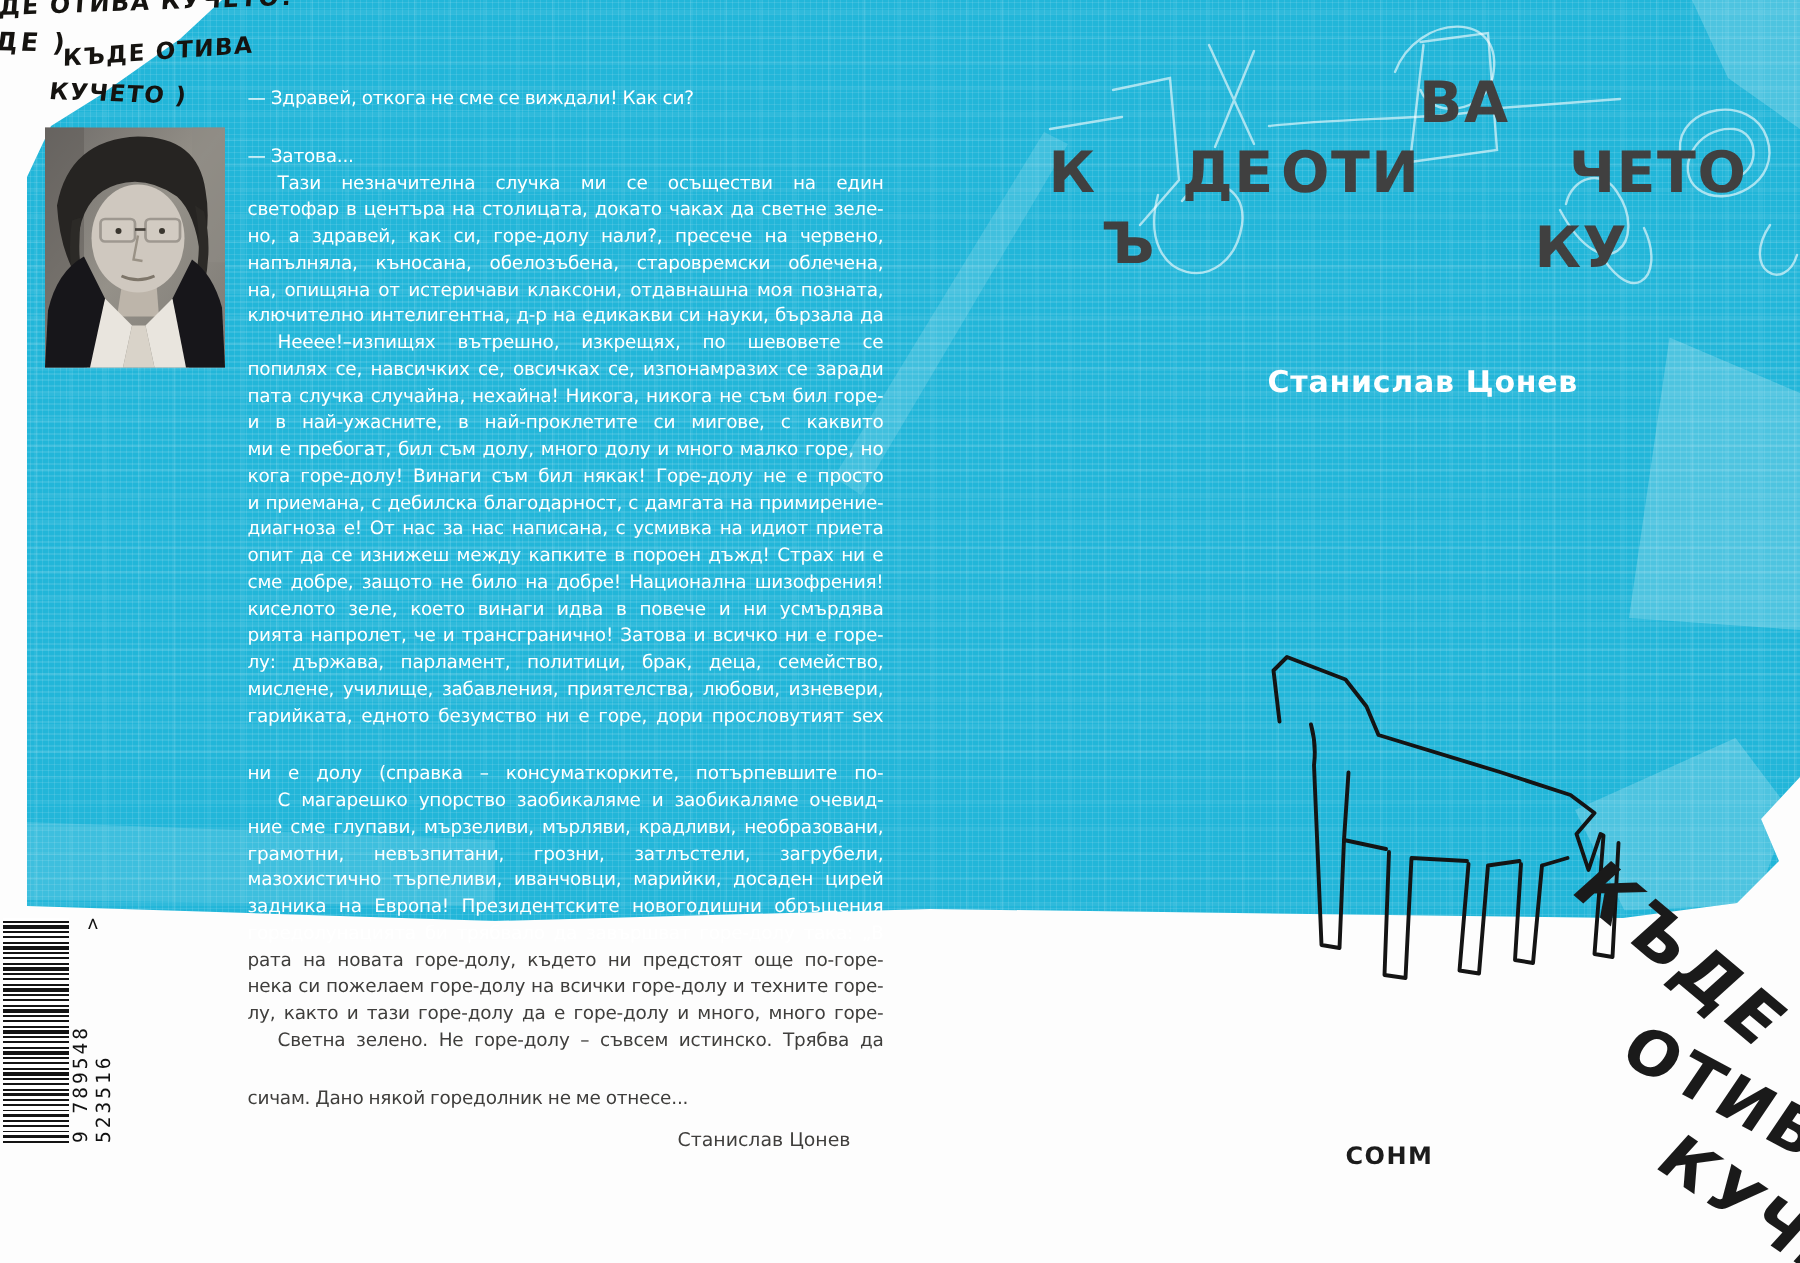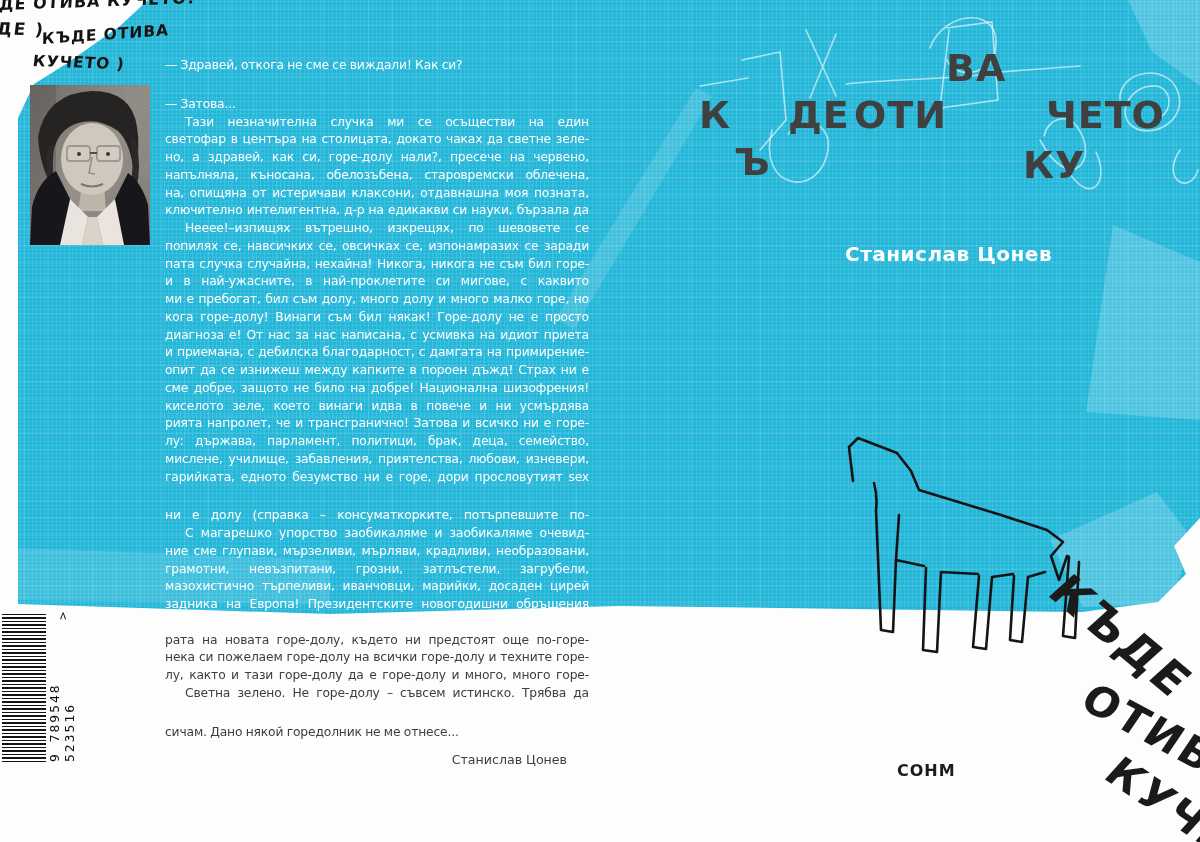--- a/index.html
+++ b/index.html
@@ -161,22 +161,22 @@
       <div class="bline">но, а здравей, как си, горе-долу нали?, пресече на червено, двойно</div>
       <div class="bline">напълняла, къносана, обелозъбена, старовремски облечена, похабе-</div>
       <div class="bline">на, опищяна от истеричави клаксони, отдавнашна моя позната, из-</div>
       <div class="bline">ключително интелигентна, д-р на едикакви си науки, бързала да си</div>
       <div class="bline indent">Нееее!–изпищях вътрешно, изкрещях, по шевовете се пръснах,</div>
       <div class="bline">попилях се, навсичких се, овсичках се, изпонамразих се заради тъ-</div>
       <div class="bline">пата случка случайна, нехайна! Никога, никога не съм бил горе-долу,</div>
       <div class="bline">и в най-ужасните, в най-проклетите си мигове, с каквито животът</div>
       <div class="bline">ми е пребогат, бил съм долу, много долу и много малко горе, но ни-</div>
       <div class="bline">кога горе-долу! Винаги съм бил някак! Горе-долу не е просто израз,</div>
+      <div class="bline">и приемана, с дебилска благодарност, с дамгата на примирение-</div>
       <div class="bline">диагноза е! От нас за нас написана, с усмивка на идиот приета</div>
-      <div class="bline">и приемана, с дебилска благодарност, с дамгата на примирение-</div>
       <div class="bline">опит да се изнижеш между капките в пороен дъжд! Страх ни е да</div>
       <div class="bline">сме добре, защото не било на добре! Национална шизофрения! Като</div>
       <div class="bline">киселото зеле, което винаги идва в повече и ни усмърдява терито-</div>
       <div class="bline">рията напролет, че и трансгранично! Затова и всичко ни е горе-до-</div>
       <div class="bline">лу: държава, парламент, политици, брак, деца, семейство, здраве,</div>
       <div class="bline">мислене, училище, забавления, приятелства, любови, изневери, бъл-</div>
       <div class="bline">гарийката, едното безумство ни е горе, дори прословутият sex</div>
       <div class="bline end">ни е долу (справка – консуматкорките, потърпевшите по-точно...).</div>
       <div class="bline indent">С магарешко упорство заобикаляме и заобикаляме очевид- ното:</div>
       <div class="bline">ние сме глупави, мързеливи, мърляви, крадливи, необразовани, не-</div>

